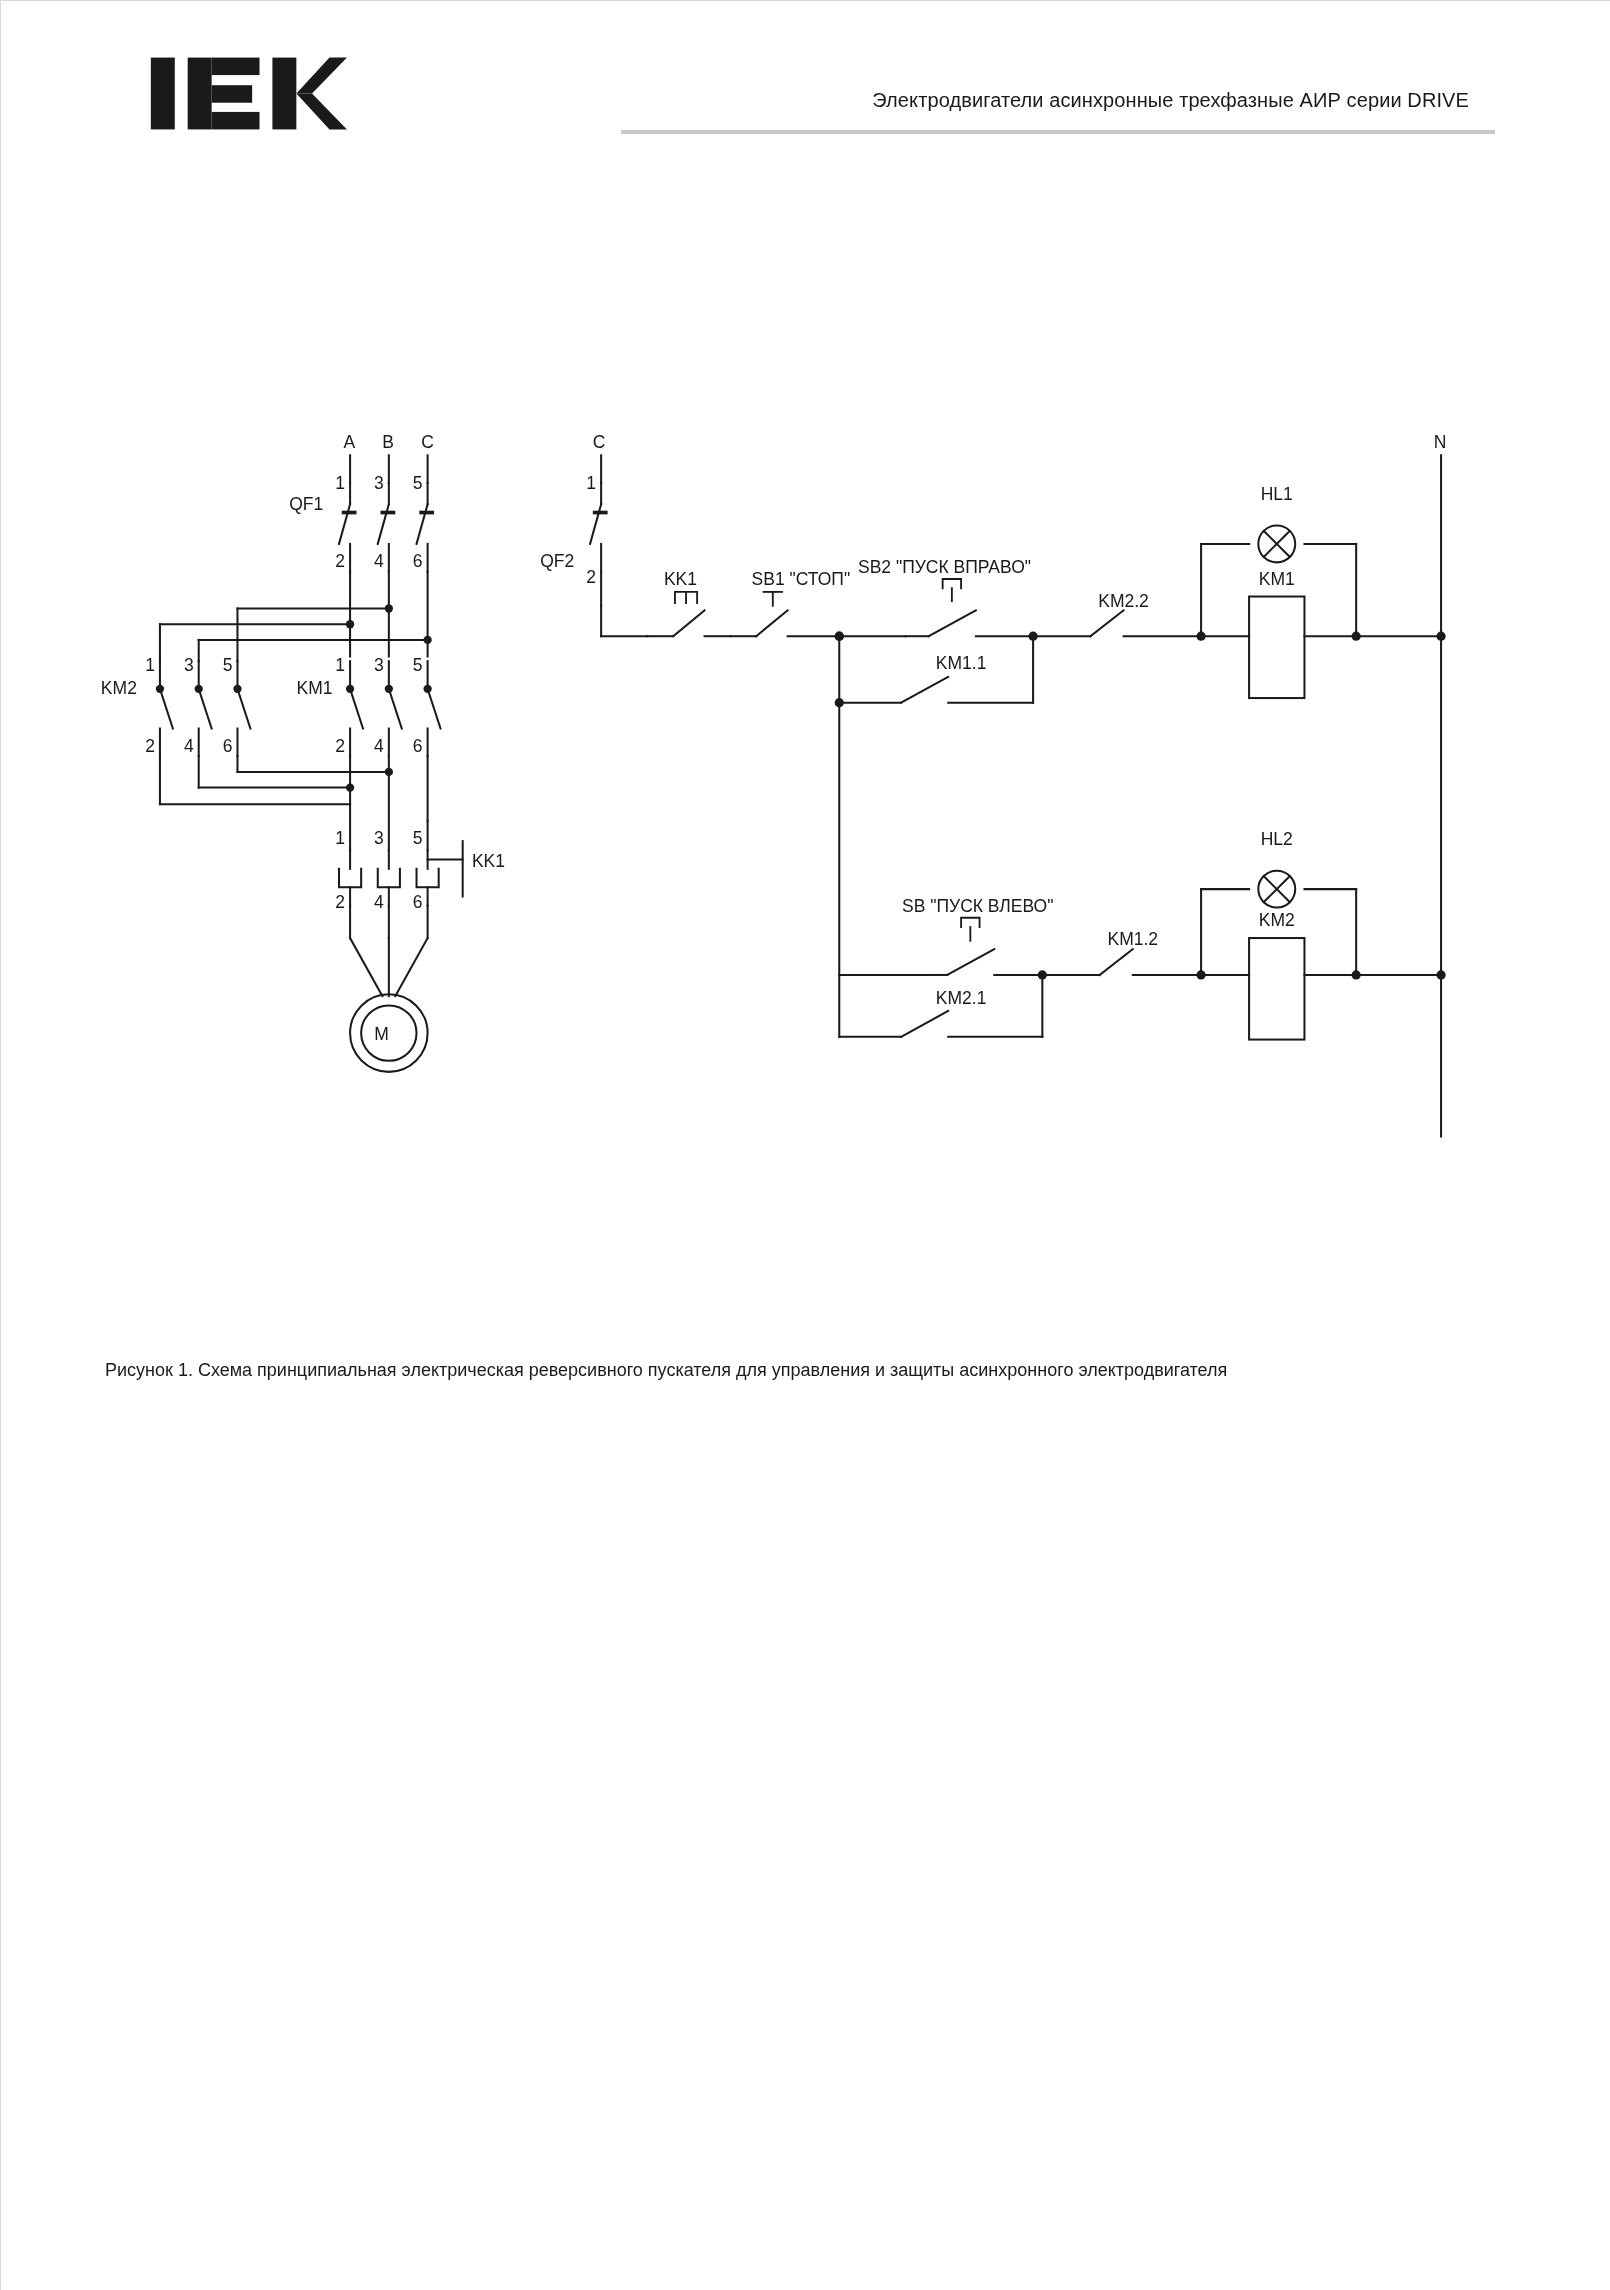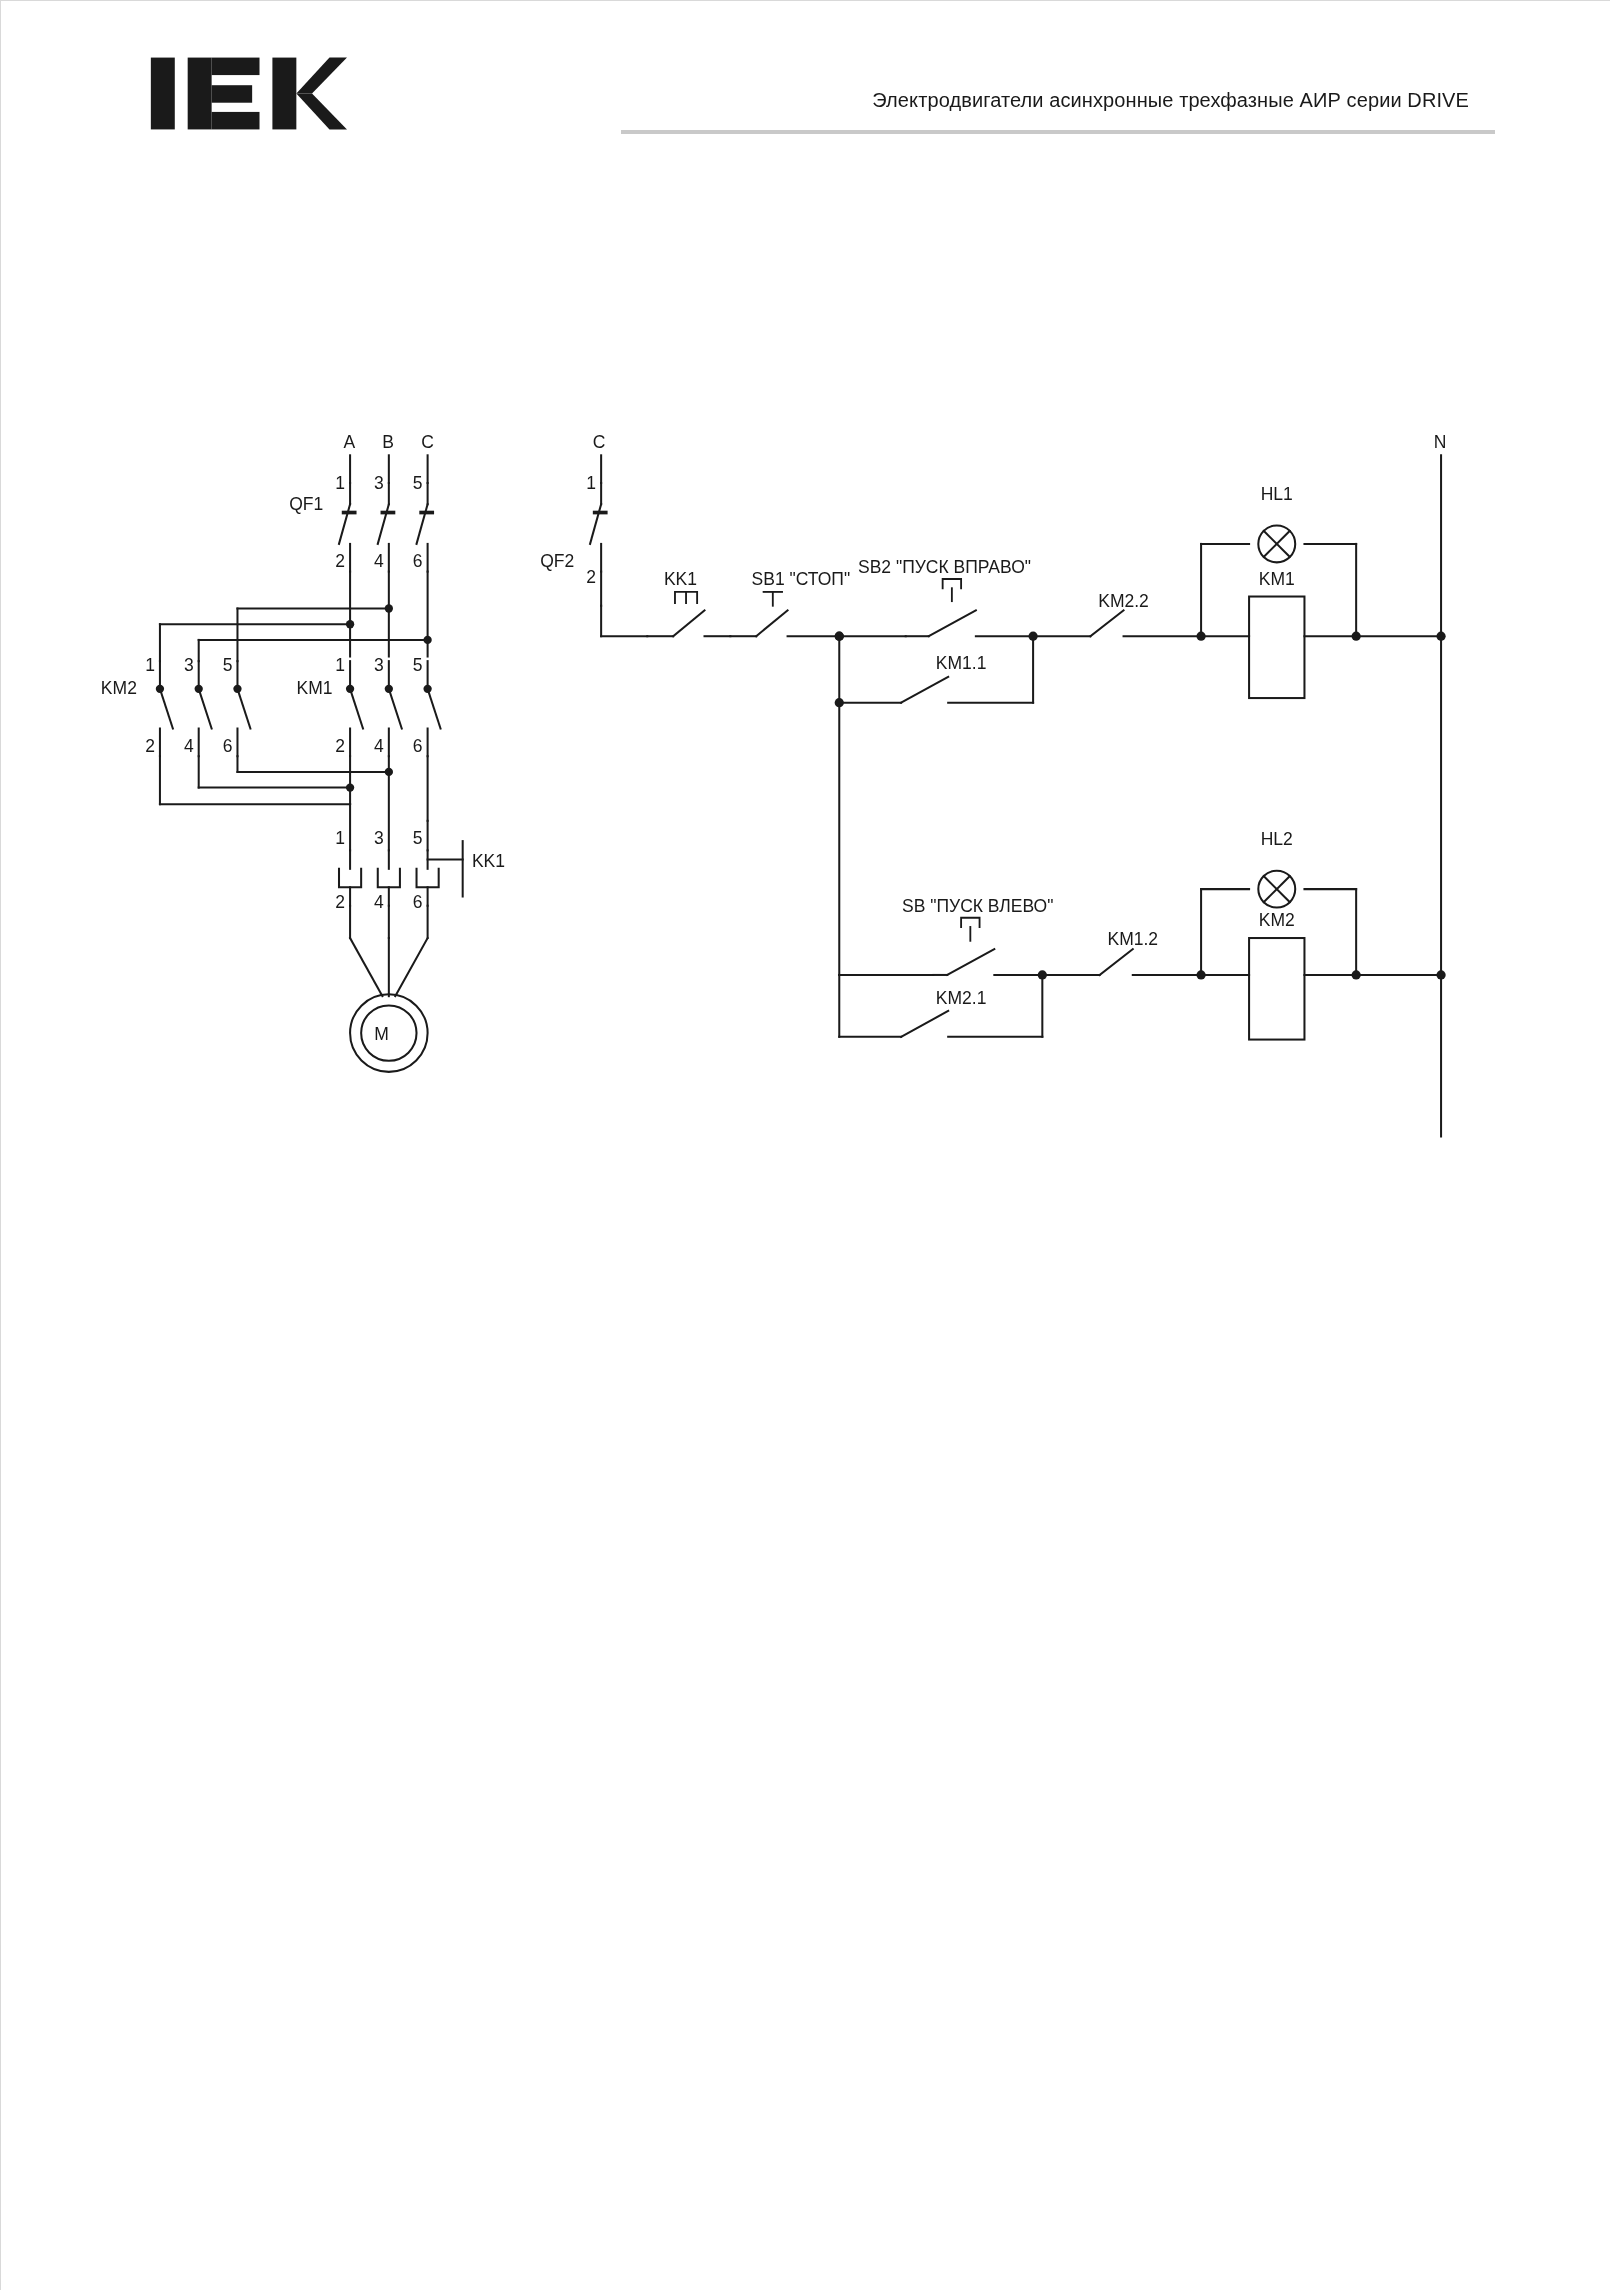--- a/index.html
+++ b/index.html
@@ -366,15 +366,16 @@
 
         <text x="1058" y="517" text-anchor="middle">SB "ПУСК ВЛЕВО"</text>
         <text x="1040" y="616" text-anchor="middle">KM2.1</text>
         <text x="1226" y="553" text-anchor="middle">KM1.2</text>
         <text x="1382" y="444" text-anchor="middle">HL2</text>
         <text x="1382" y="532" text-anchor="middle">KM2</text>
       </g>
     </svg>
   </div>
 
+  <div class="caption">Рисунок 1. Схема принципиальная электрическая реверсивного пускателя для управления и защиты асинхронного электродвигателя</div>
 
 </div>
 
 
 </body></html>

